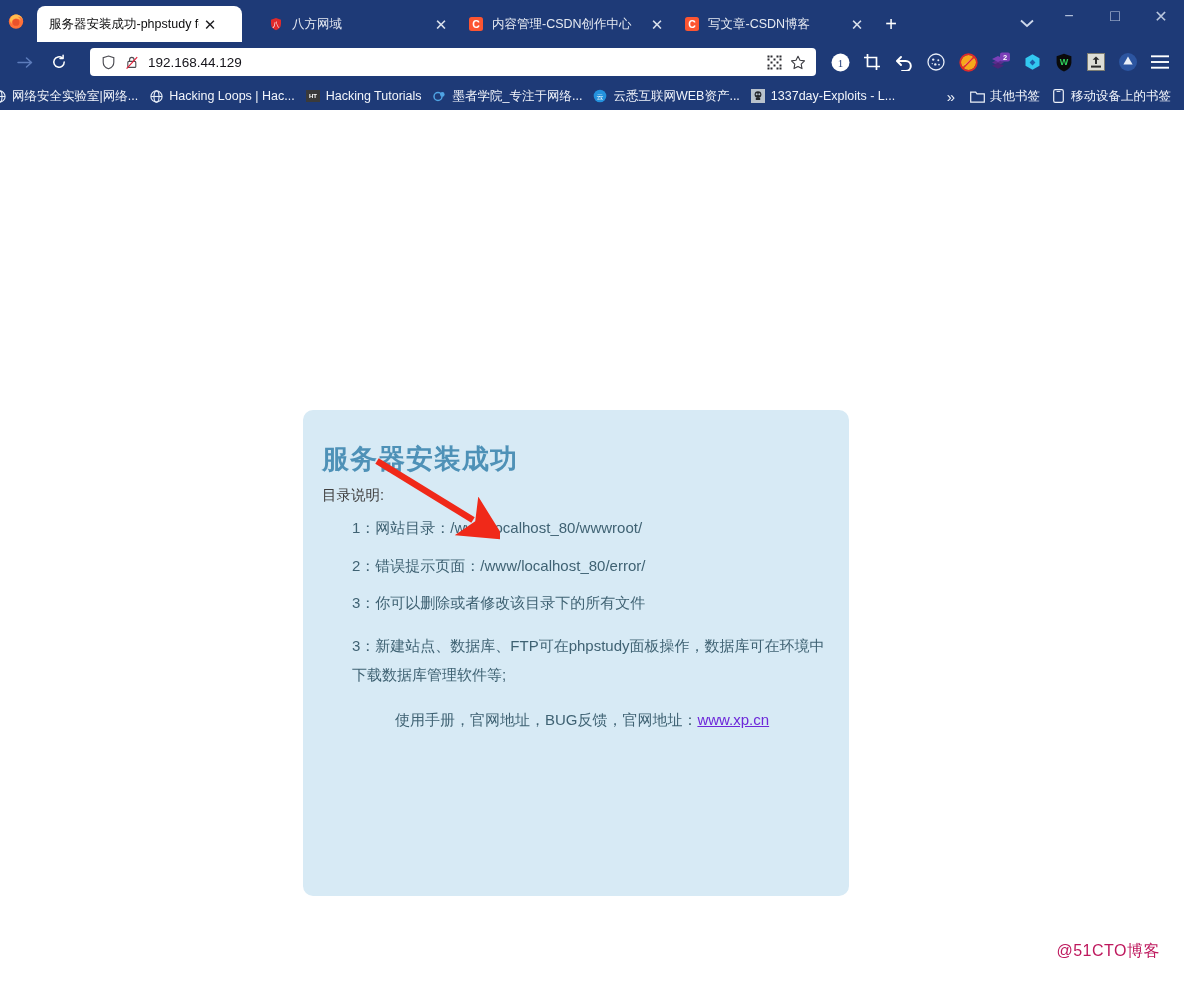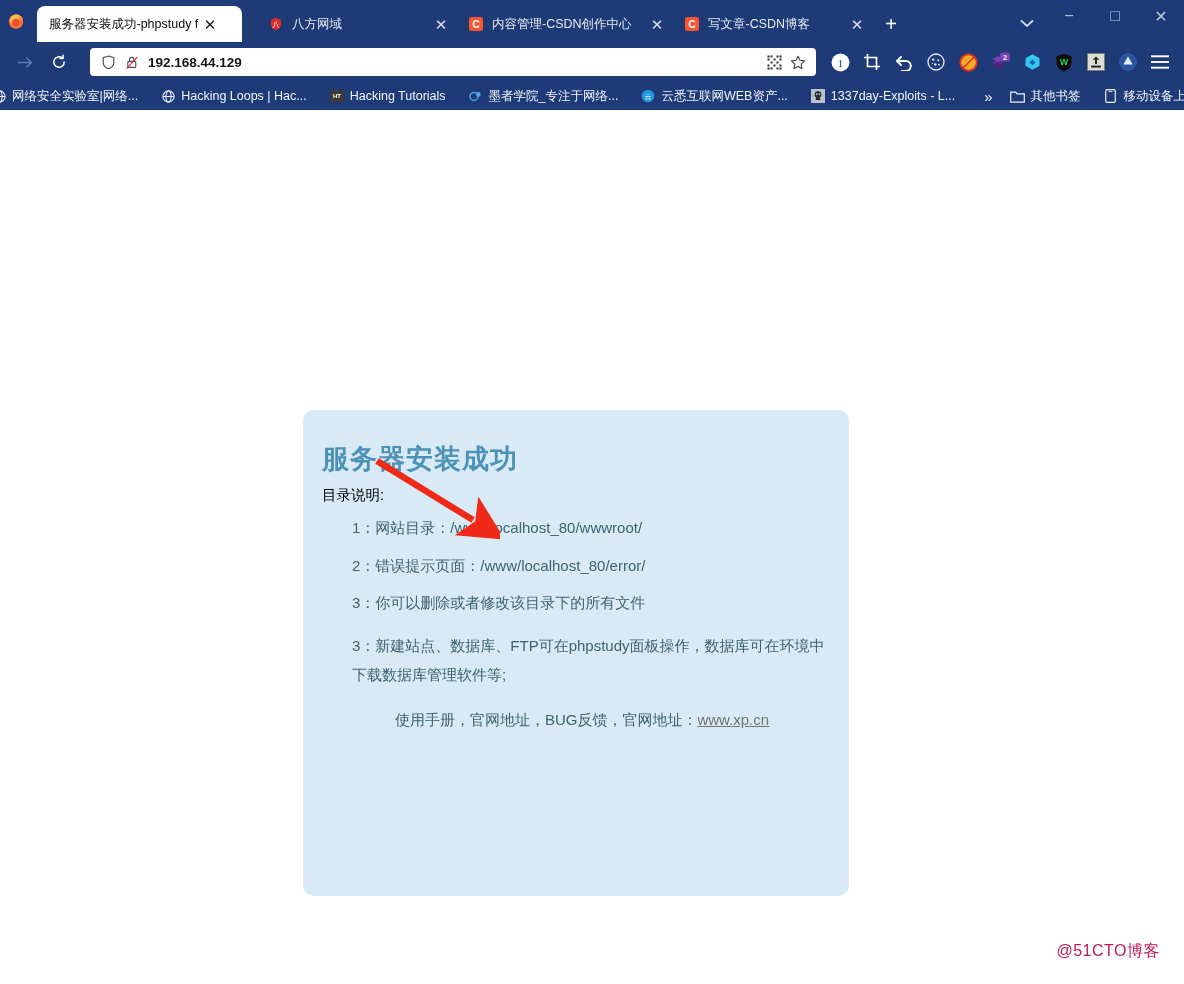--- a/index.html
+++ b/index.html
@@ -53,58 +53,58 @@
   
   .navbar{height:40px;display:flex;align-items:center;padding:0 8px;box-sizing:border-box;}
   .navbtn{width:34px;height:30px;display:flex;align-items:center;justify-content:center;flex:0 0 34px;}
   .urlbar{
     flex:1 1 auto;height:28px;background:#ffffff;border-radius:4px;
     display:flex;align-items:center;padding:0 6px;margin:0 8px 0 14px;box-sizing:border-box;
   }
   .url-ic{width:24px;height:22px;flex:0 0 24px;display:flex;align-items:center;justify-content:center;}
   .url-text{
     flex:1 1 auto;font-size:13.5px;color:#15141a;padding-left:4px;
-    white-space:nowrap;overflow:hidden;font-weight:bold;
+    white-space:nowrap;overflow:hidden;
   }
   .url-right{display:flex;align-items:center;}
   .ext-icons{display:flex;align-items:center;}
   .exti{width:32px;height:30px;display:flex;align-items:center;justify-content:center;flex:0 0 32px;position:relative;}
 
   
-  .bmbar{height:28px;display:flex;align-items:center;padding:0 8px 0 0;box-sizing:border-box;overflow:hidden;gap:12px;}
+  .bmbar{height:28px;display:flex;align-items:center;padding:0 8px 0 0;box-sizing:border-box;overflow:hidden;}
   .bm{display:flex;align-items:center;height:22px;padding:0 5px;flex:0 0 auto;}
   .bm-ic{width:16px;height:16px;flex:0 0 16px;margin-right:5px;display:flex;align-items:center;justify-content:center;}
   .bm-tx{font-size:12.5px;color:#f2f5fb;white-space:nowrap;}
   .bm-first{margin-left:-14px;}
   .bm-spacer{flex:1 1 auto;}
   .bm-chev{width:26px;display:flex;align-items:center;justify-content:center;color:#eef2f9;font-size:15px;}
 
   
   .page{position:relative;width:1184px;height:874px;background:#fff;}
   .card{
     position:absolute;left:303px;top:300px;width:546px;height:486px;
     background:#d7eaf5;border-radius:10px;box-sizing:border-box;
     padding:0;overflow:hidden;
   }
   .card-h1{
     position:absolute;left:19px;top:31px;
     font-size:27px;font-weight:bold;color:#4e91b7;letter-spacing:1px;
     font-family:"DejaVu Sans","Liberation Sans",sans-serif;
   }
   .card-body{position:absolute;left:19px;top:76px;width:512px;}
-  .sec-title{font-size:14.5px;color:#000000;margin:0 0 14px 0;line-height:1.3;}
+  .sec-title{font-size:14.5px;color:#404040;margin:0 0 14px 0;line-height:1.3;}
   .li{
     font-size:15px;color:#3f6273;margin:0 0 14px 0;padding-left:30px;
     line-height:1.9;
   }
   .li.tight{margin-bottom:19px;line-height:1.25;}
   .footer-line{
     font-size:15px;color:#3f6273;text-align:center;margin-top:22px;padding-left:8px;
   }
-  .footer-line a{color:#737373;text-decoration:underline;}
+  .footer-line a{color:#6d28d9;text-decoration:underline;}
 
   .arrow-svg{position:absolute;left:360px;top:336px;width:140px;height:100px;pointer-events:none;}
 
   .watermark{
     position:absolute;right:24px;bottom:22px;
     font-size:16px;color:#be185d;letter-spacing:0.5px;
   }
 </style>
 </head>
 <body>

